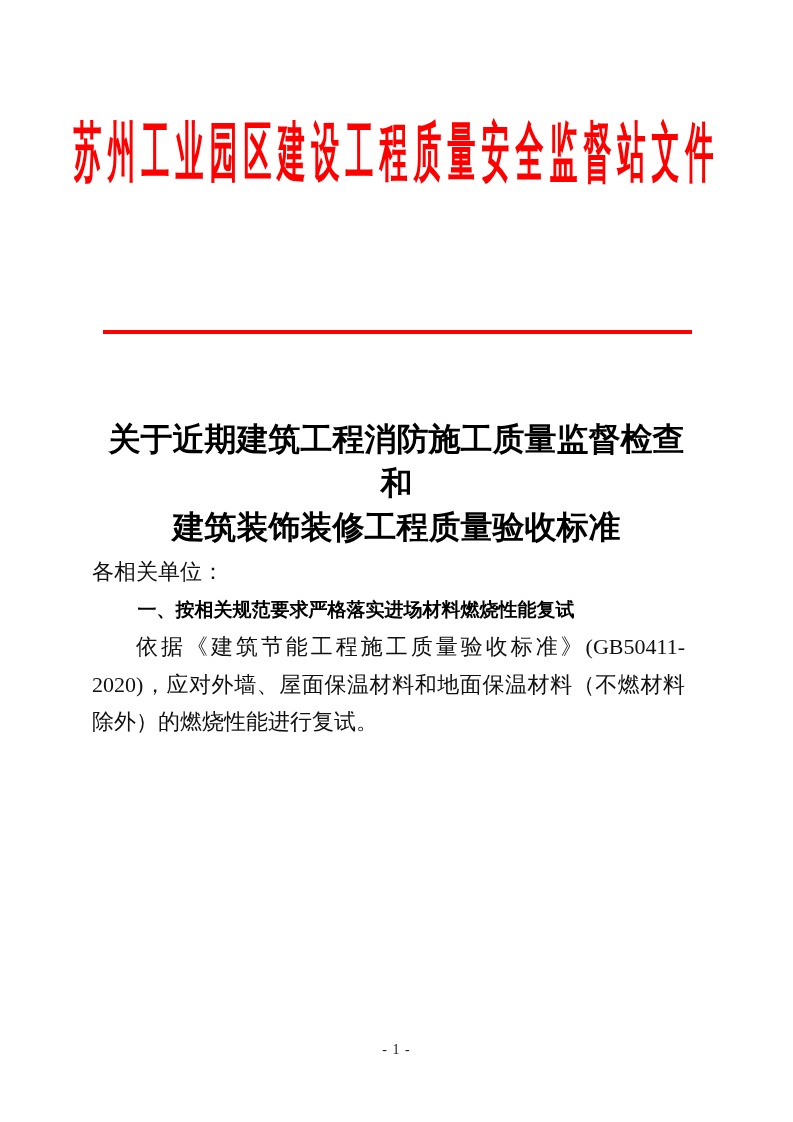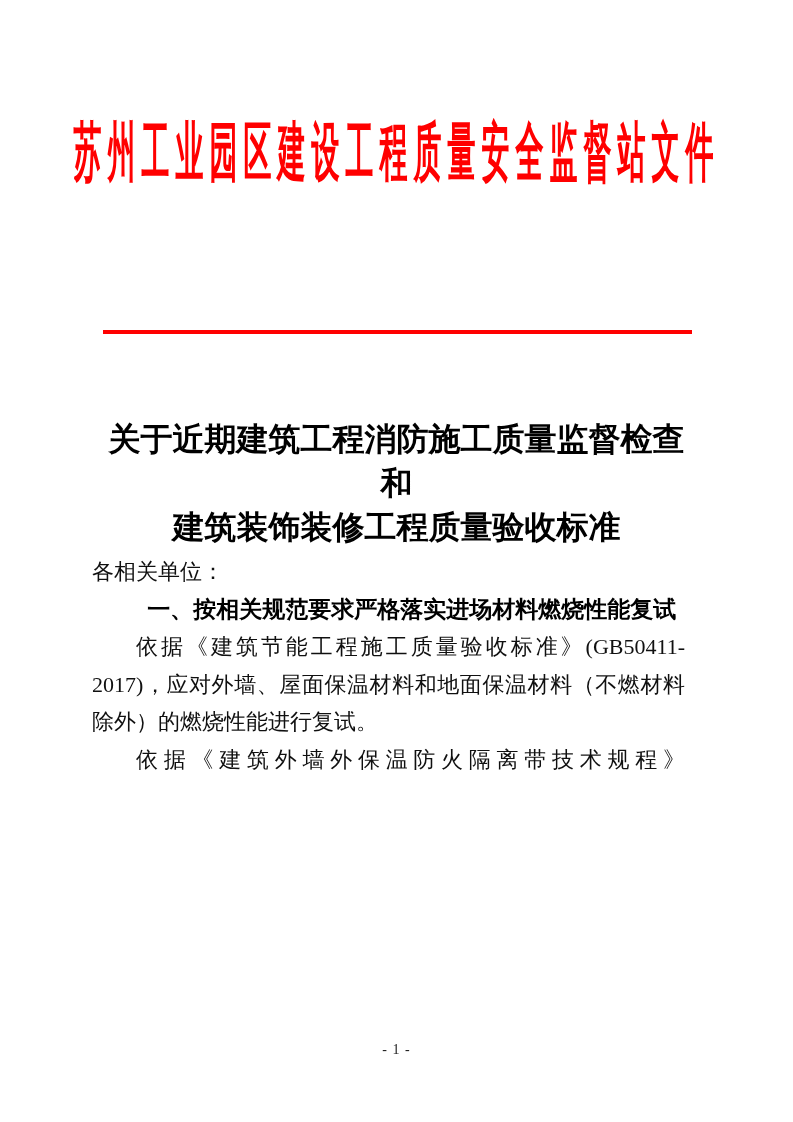--- a/index.html
+++ b/index.html
@@ -66,21 +66,21 @@
     margin: 0;
     padding: 0;
     text-indent: 2em;
   }
   .salutation {
     text-indent: 0 !important;
   }
   .sec-heading {
     font-family: "Liberation Sans", "DejaVu Sans", sans-serif;
     font-weight: bold;
-    font-size: 23px;
+    font-size: 19px;
     text-indent: 2.4em !important;
     color: #000000;
   }
   .stretch-line {
     text-align-last: justify;
   }
   .page-footer {
     position: absolute;
     top: 1042px;
     left: 0;
@@ -102,19 +102,18 @@
   <div class="red-rule"></div>
 
   <div class="doc-title">
     <div>关于近期建筑工程消防施工质量监督检查和</div>
     <div>建筑装饰装修工程质量验收标准</div>
   </div>
 
   <div class="body-text">
     <p class="salutation">各相关单位：</p>
     <p class="sec-heading">一、按相关规范要求严格落实进场材料燃烧性能复试</p>
-    <p>依据《建筑节能工程施工质量验收标准》(GB50411-2017)，应对外墙、屋面保温材料和地面保温材料（不燃材料除外）的燃烧性能进行复试。</p>
-    <p class="stretch-line">依据《建筑外墙外保温防火隔离带技术规程》</p>
+    <p>依据《建筑节能工程施工质量验收标准》(GB50411-2020)，应对外墙、屋面保温材料和地面保温材料（不燃材料除外）的燃烧性能进行复试。</p>
   </div>
 
   <div class="page-footer">- 1 -</div>
 
 </div>
 
 </body></html>

